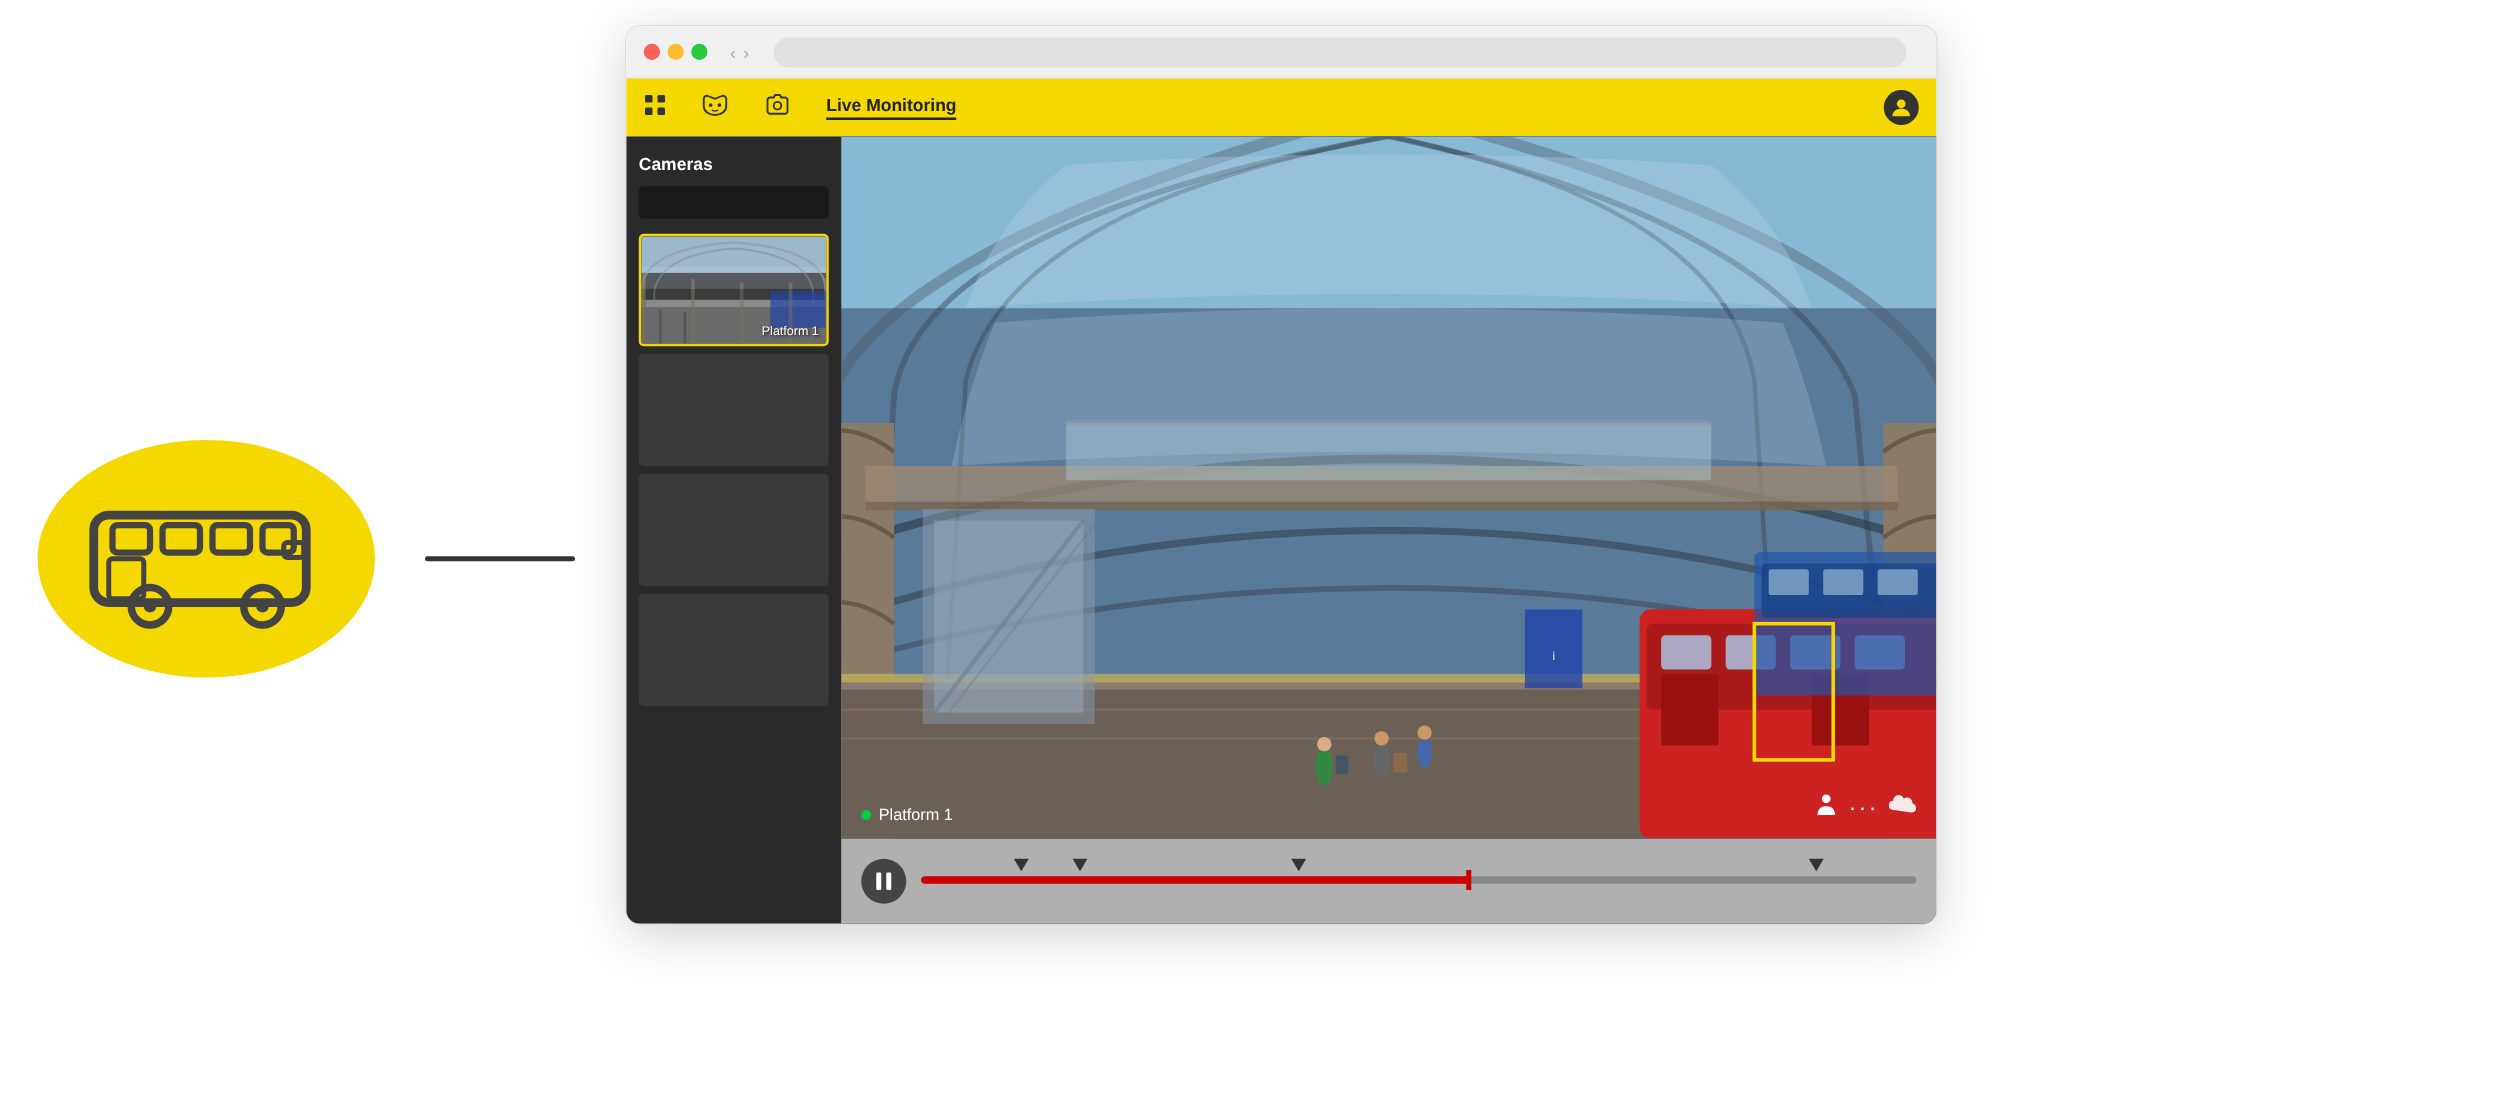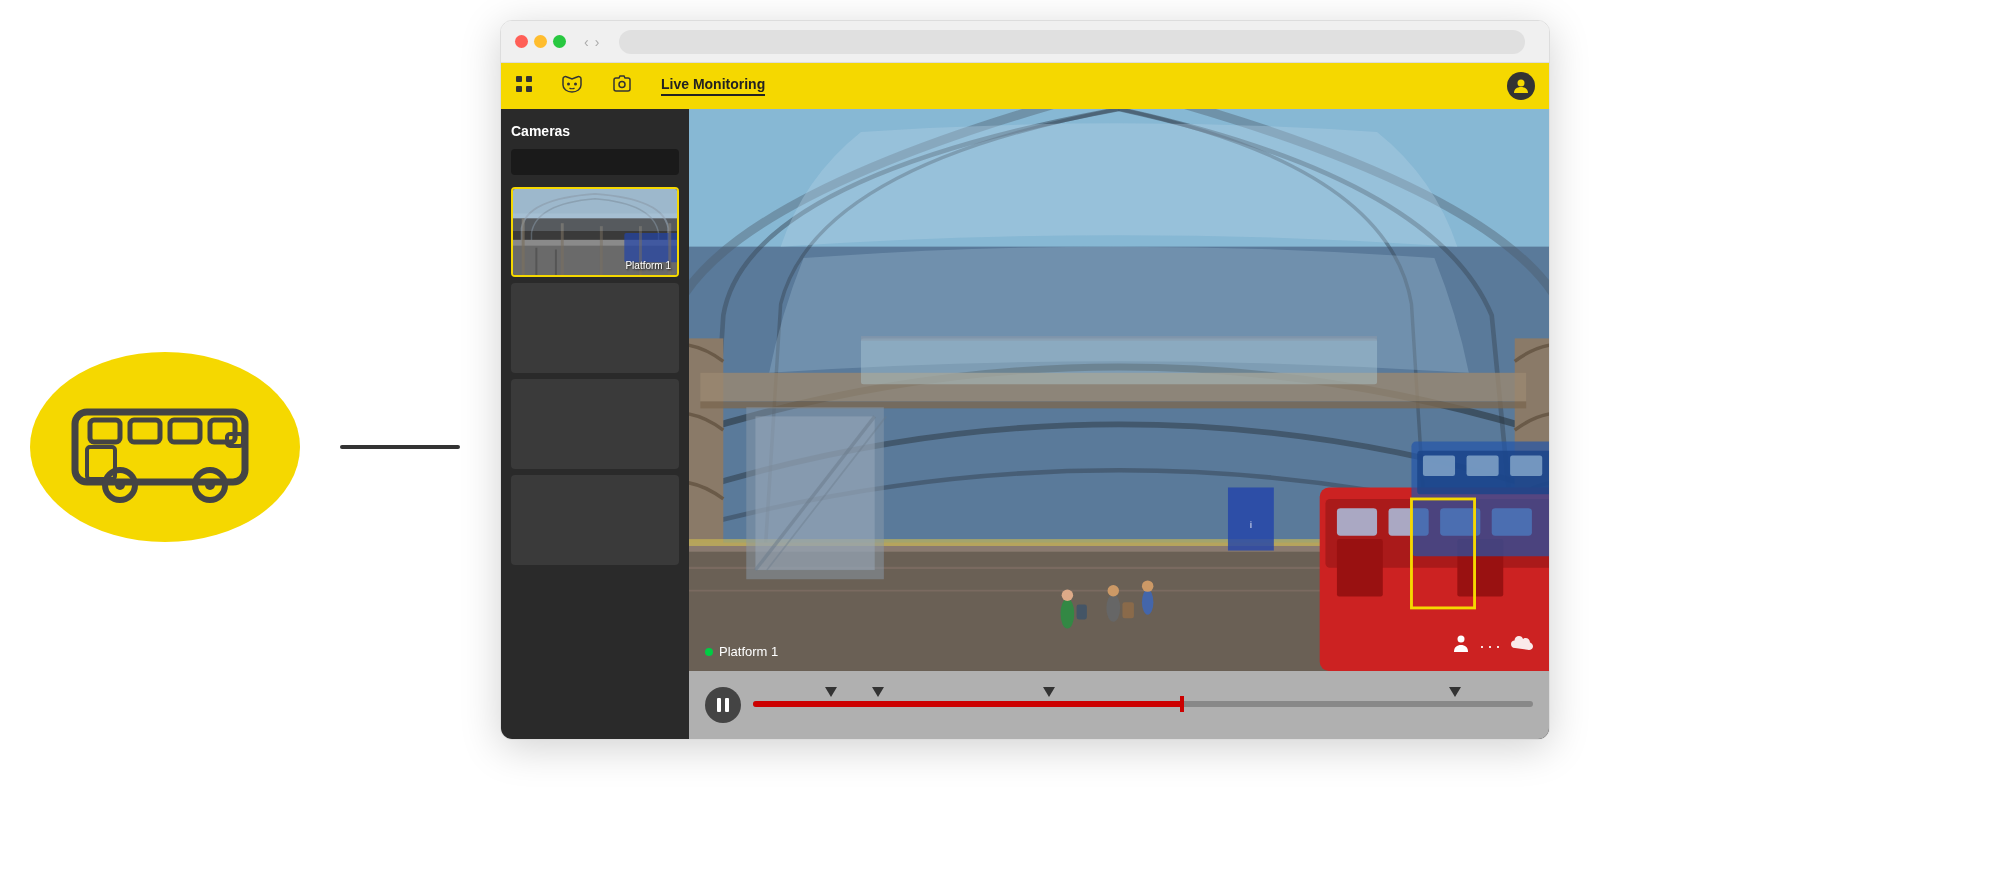--- a/index.html
+++ b/index.html
@@ -154,21 +154,21 @@
     }
 
     
     .app-body {
       display: flex;
       height: calc(100% - 88px);
     }
 
     
     .sidebar {
-      width: 188px;
+      width: 172px;
       background: #2a2a2a;
       flex-shrink: 0;
       padding: 14px 10px;
     }
 
     .sidebar-title {
       color: #ffffff;
       font-size: 14px;
       font-weight: 600;
       margin-bottom: 10px;

